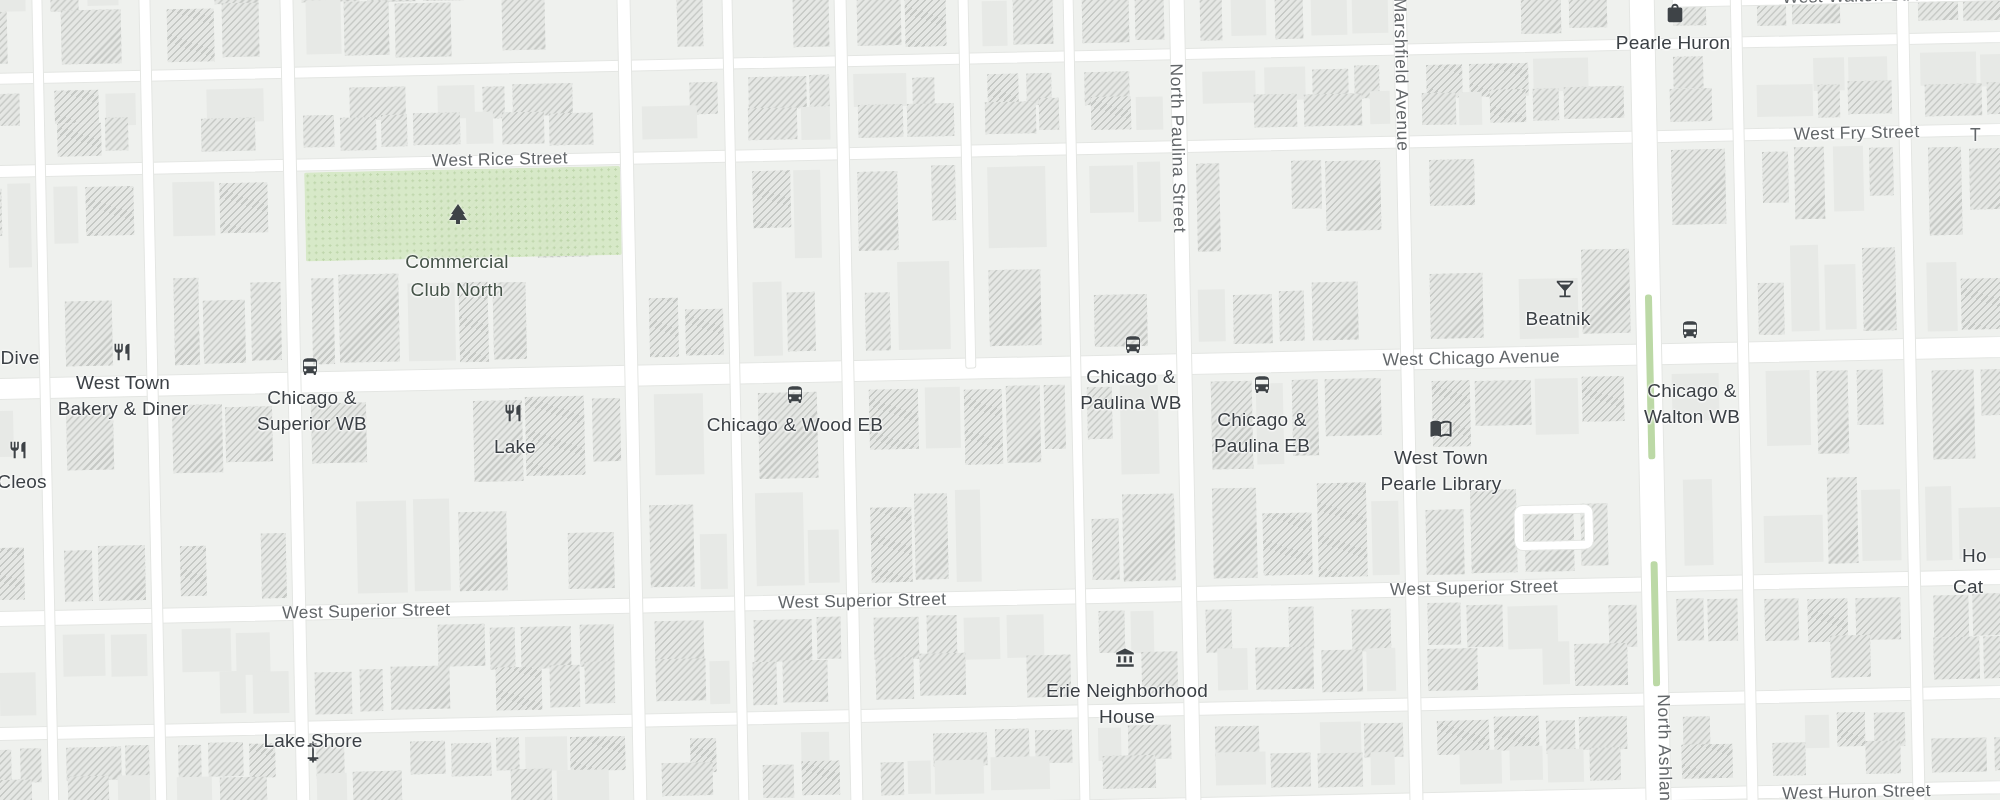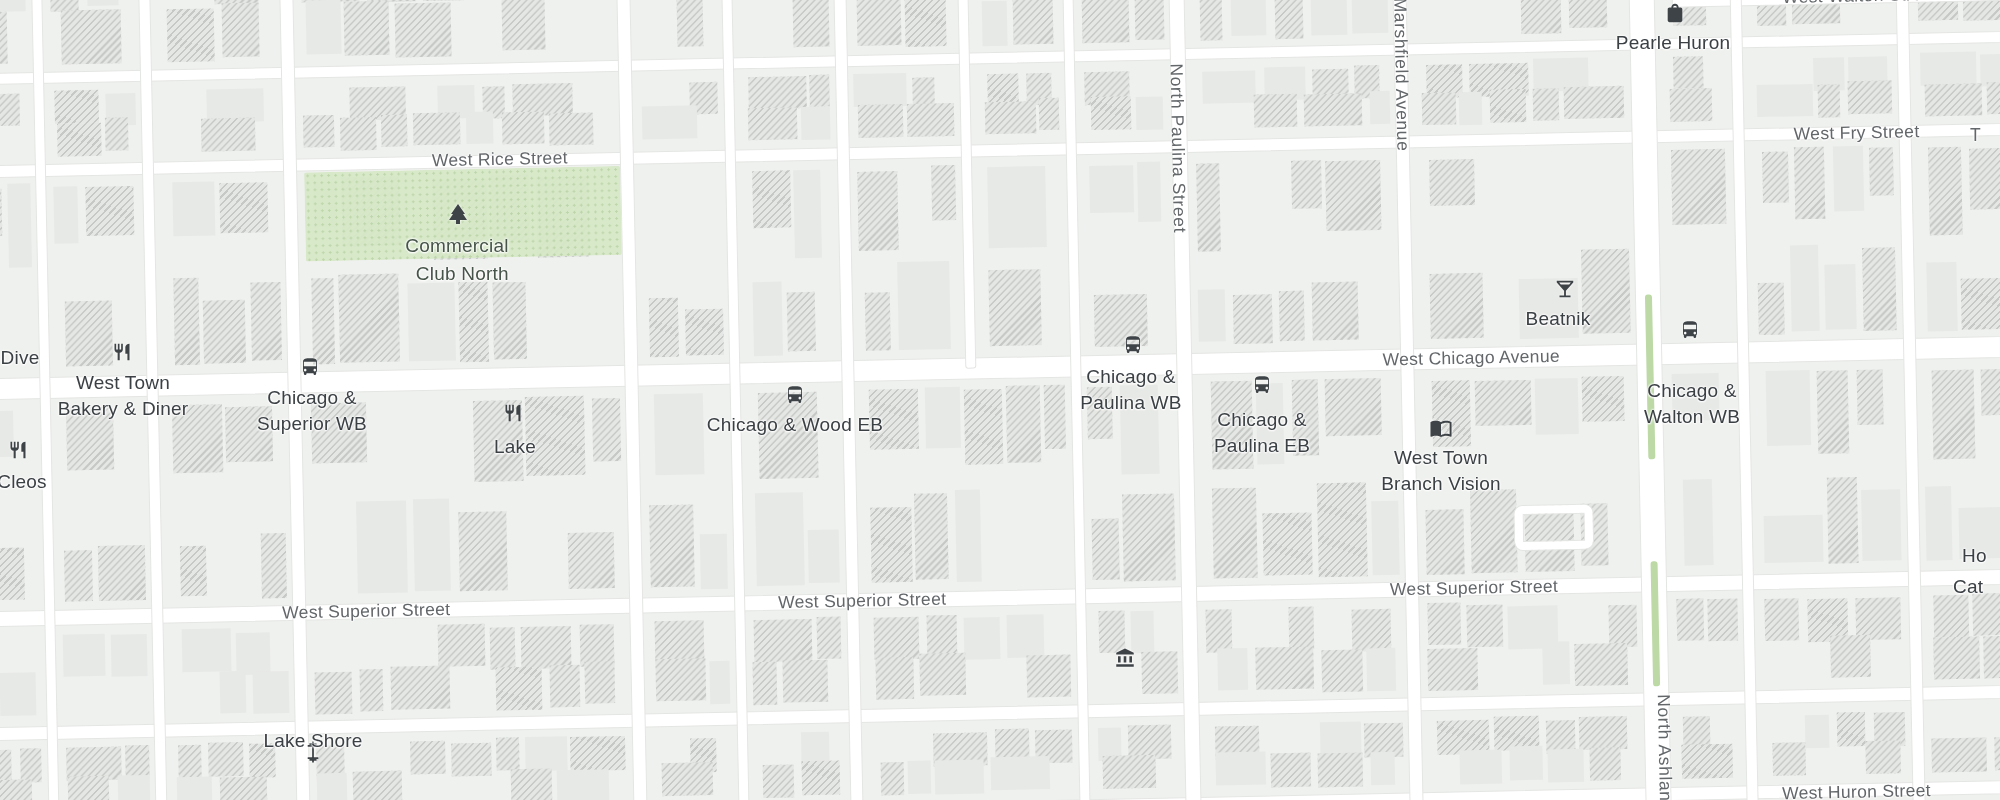--- a/index.html
+++ b/index.html
@@ -495,24 +495,28 @@
     <div class="pl" style="left:1558px;top:319px;">Beatnik</div>
     <div class="pl" style="left:123px;top:396px;">
       <div>West Town</div>
       <div>Bakery &amp; Diner</div>
     </div>
     <div class="pl" style="left:22px;top:482px;">Cleos</div>
     <div class="pl" style="left:20px;top:358px;">Dive</div>
     <div class="pl" style="left:515px;top:447px;">Lake</div>
     <div class="pl" style="left:1441px;top:471px;">
       <div>West Town</div>
-      <div>Branch Vision</div>
+      <div>Pearle Library</div>
+    </div>
+    <div class="pl" style="left:1127px;top:704px;">
+      <div>Erie Neighborhood</div>
+      <div>House</div>
     </div>
     <div class="pl" style="left:313px;top:741px;">Lake Shore</div>
-    <div class="pl park-t" style="left:457px;top:260px;text-align:right;">
+    <div class="pl park-t" style="left:457px;top:276px;">
       <div>Commercial</div>
       <div>Club North</div>
     </div>
     <div class="pl edge" style="left:1953px;top:540px;">
       <div style="margin-left:9px;">Ho</div>
       <div>Cat</div>
     </div>
     <div class="st" style="left:1970px;top:135px;transform:translate(0,-50%);">T</div>
 
     <div class="pl" style="left:312px;top:411px;">

